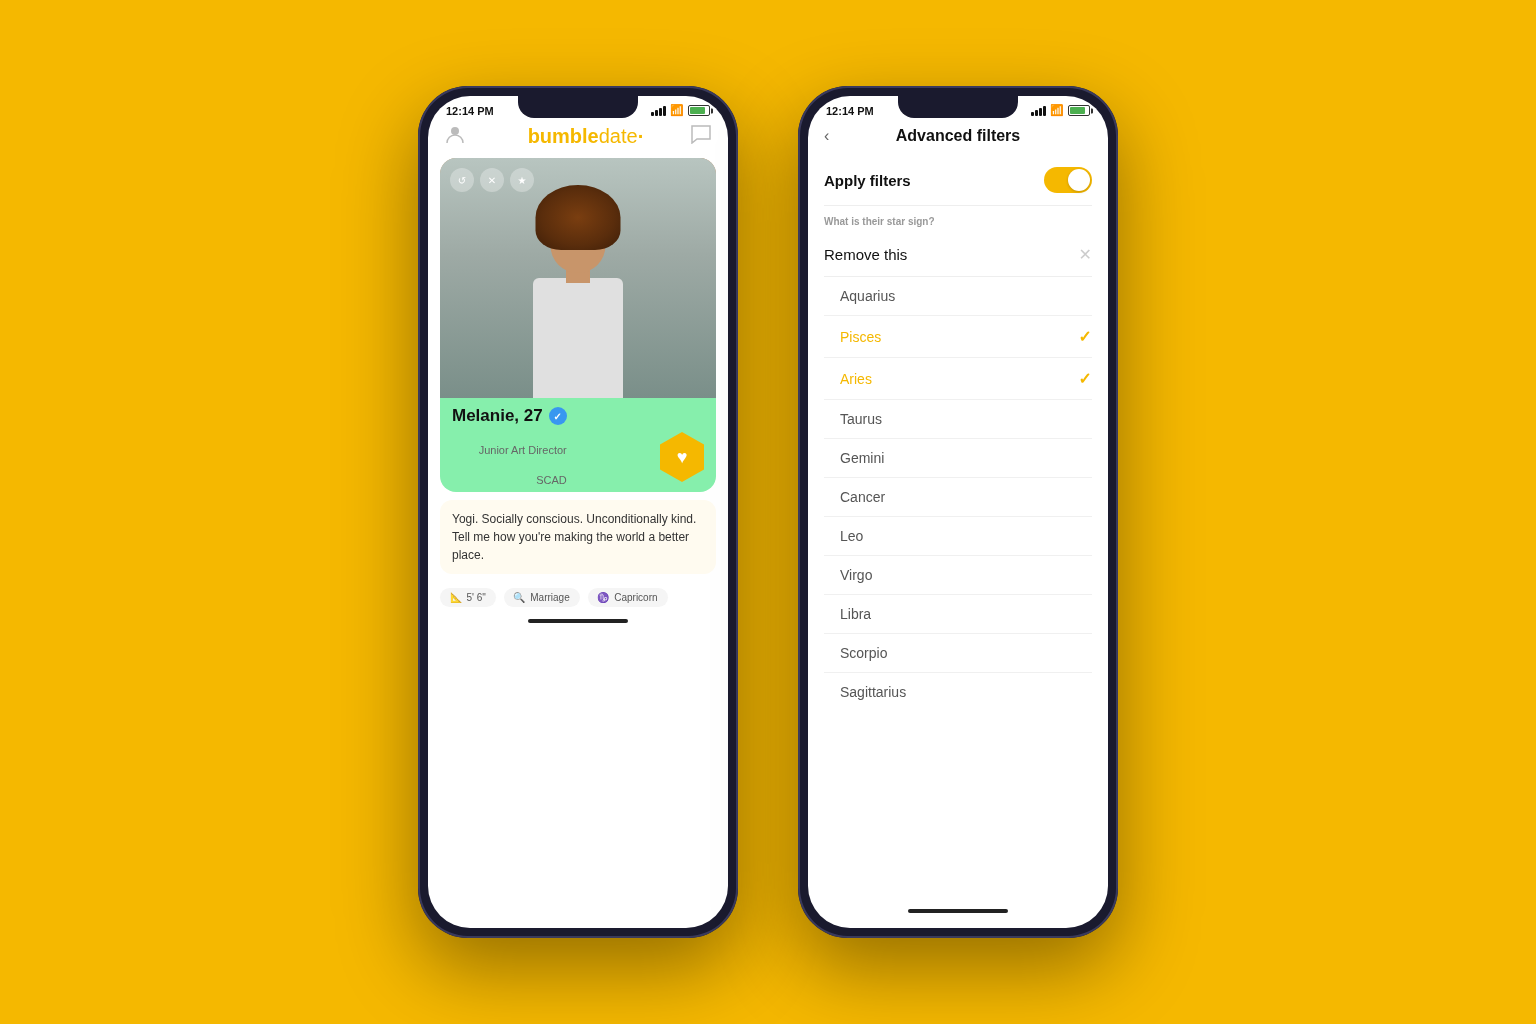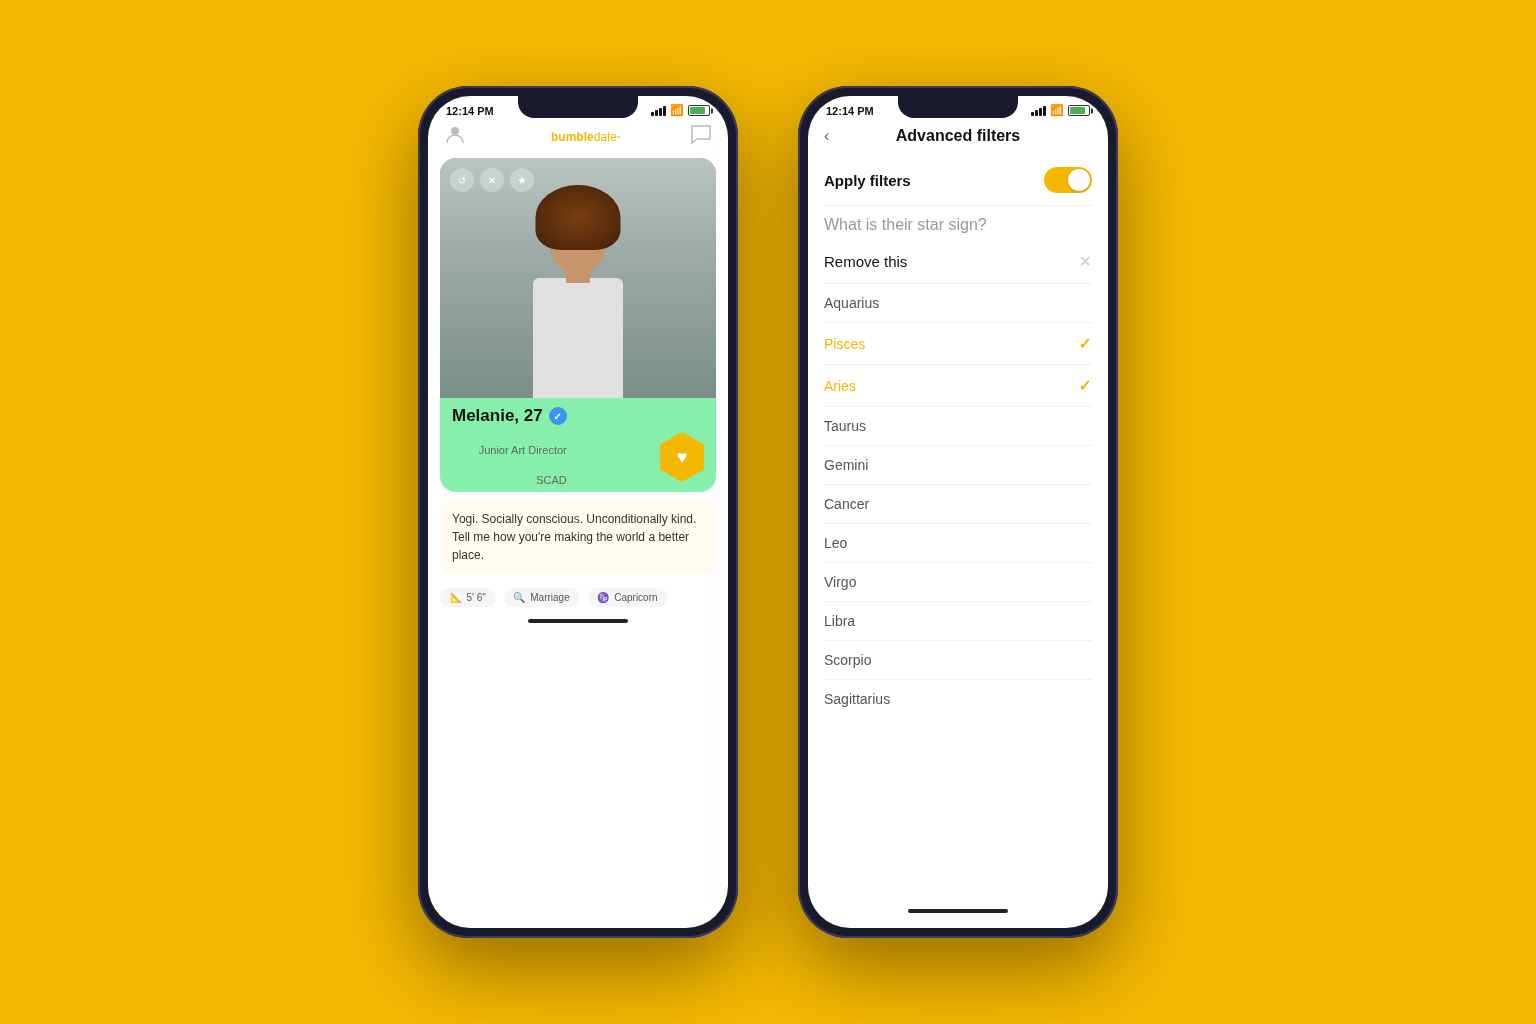--- a/index.html
+++ b/index.html
@@ -105,21 +105,21 @@
       flex-direction: column;
       overflow: hidden;
     }
     .app-header {
       display: flex;
       align-items: center;
       justify-content: space-between;
       padding: 4px 16px 8px;
     }
     .app-logo {
-      font-size: 12px;
+      font-size: 20px;
       font-weight: 700;
       color: #F5B800;
       padding-left: 16px;
     }
     .app-logo span {
       color: #F5B800;
     }
     .header-icon {
       color: #888;
       font-size: 20px;
@@ -291,23 +291,24 @@
       width: 22px;
       height: 22px;
       background: white;
       border-radius: 50%;
       position: absolute;
       top: 2px;
       right: 2px;
       box-shadow: 0 1px 3px rgba(0,0,0,0.2);
     }
     .section-label {
-      font-size: 16px;
+      font-size: 10px;
       color: #999;
       padding: 10px 0 6px;
+      font-weight: bold;
     }
     .remove-row {
       display: flex;
       align-items: center;
       justify-content: space-between;
       padding: 12px 0;
       border-bottom: 1px solid #eee;
     }
     .remove-label {
       font-size: 15px;
@@ -320,20 +321,21 @@
     .star-item {
       display: flex;
       align-items: center;
       justify-content: space-between;
       padding: 11px 0;
       border-bottom: 1px solid #f0f0f0;
     }
     .star-name {
       font-size: 14px;
       color: #555;
+      margin-left: 16px;
     }
     .star-name.selected {
       color: #F5B800;
     }
     .checkmark {
       color: #F5B800;
       font-size: 16px;
       font-weight: 700;
     }
   </style>

